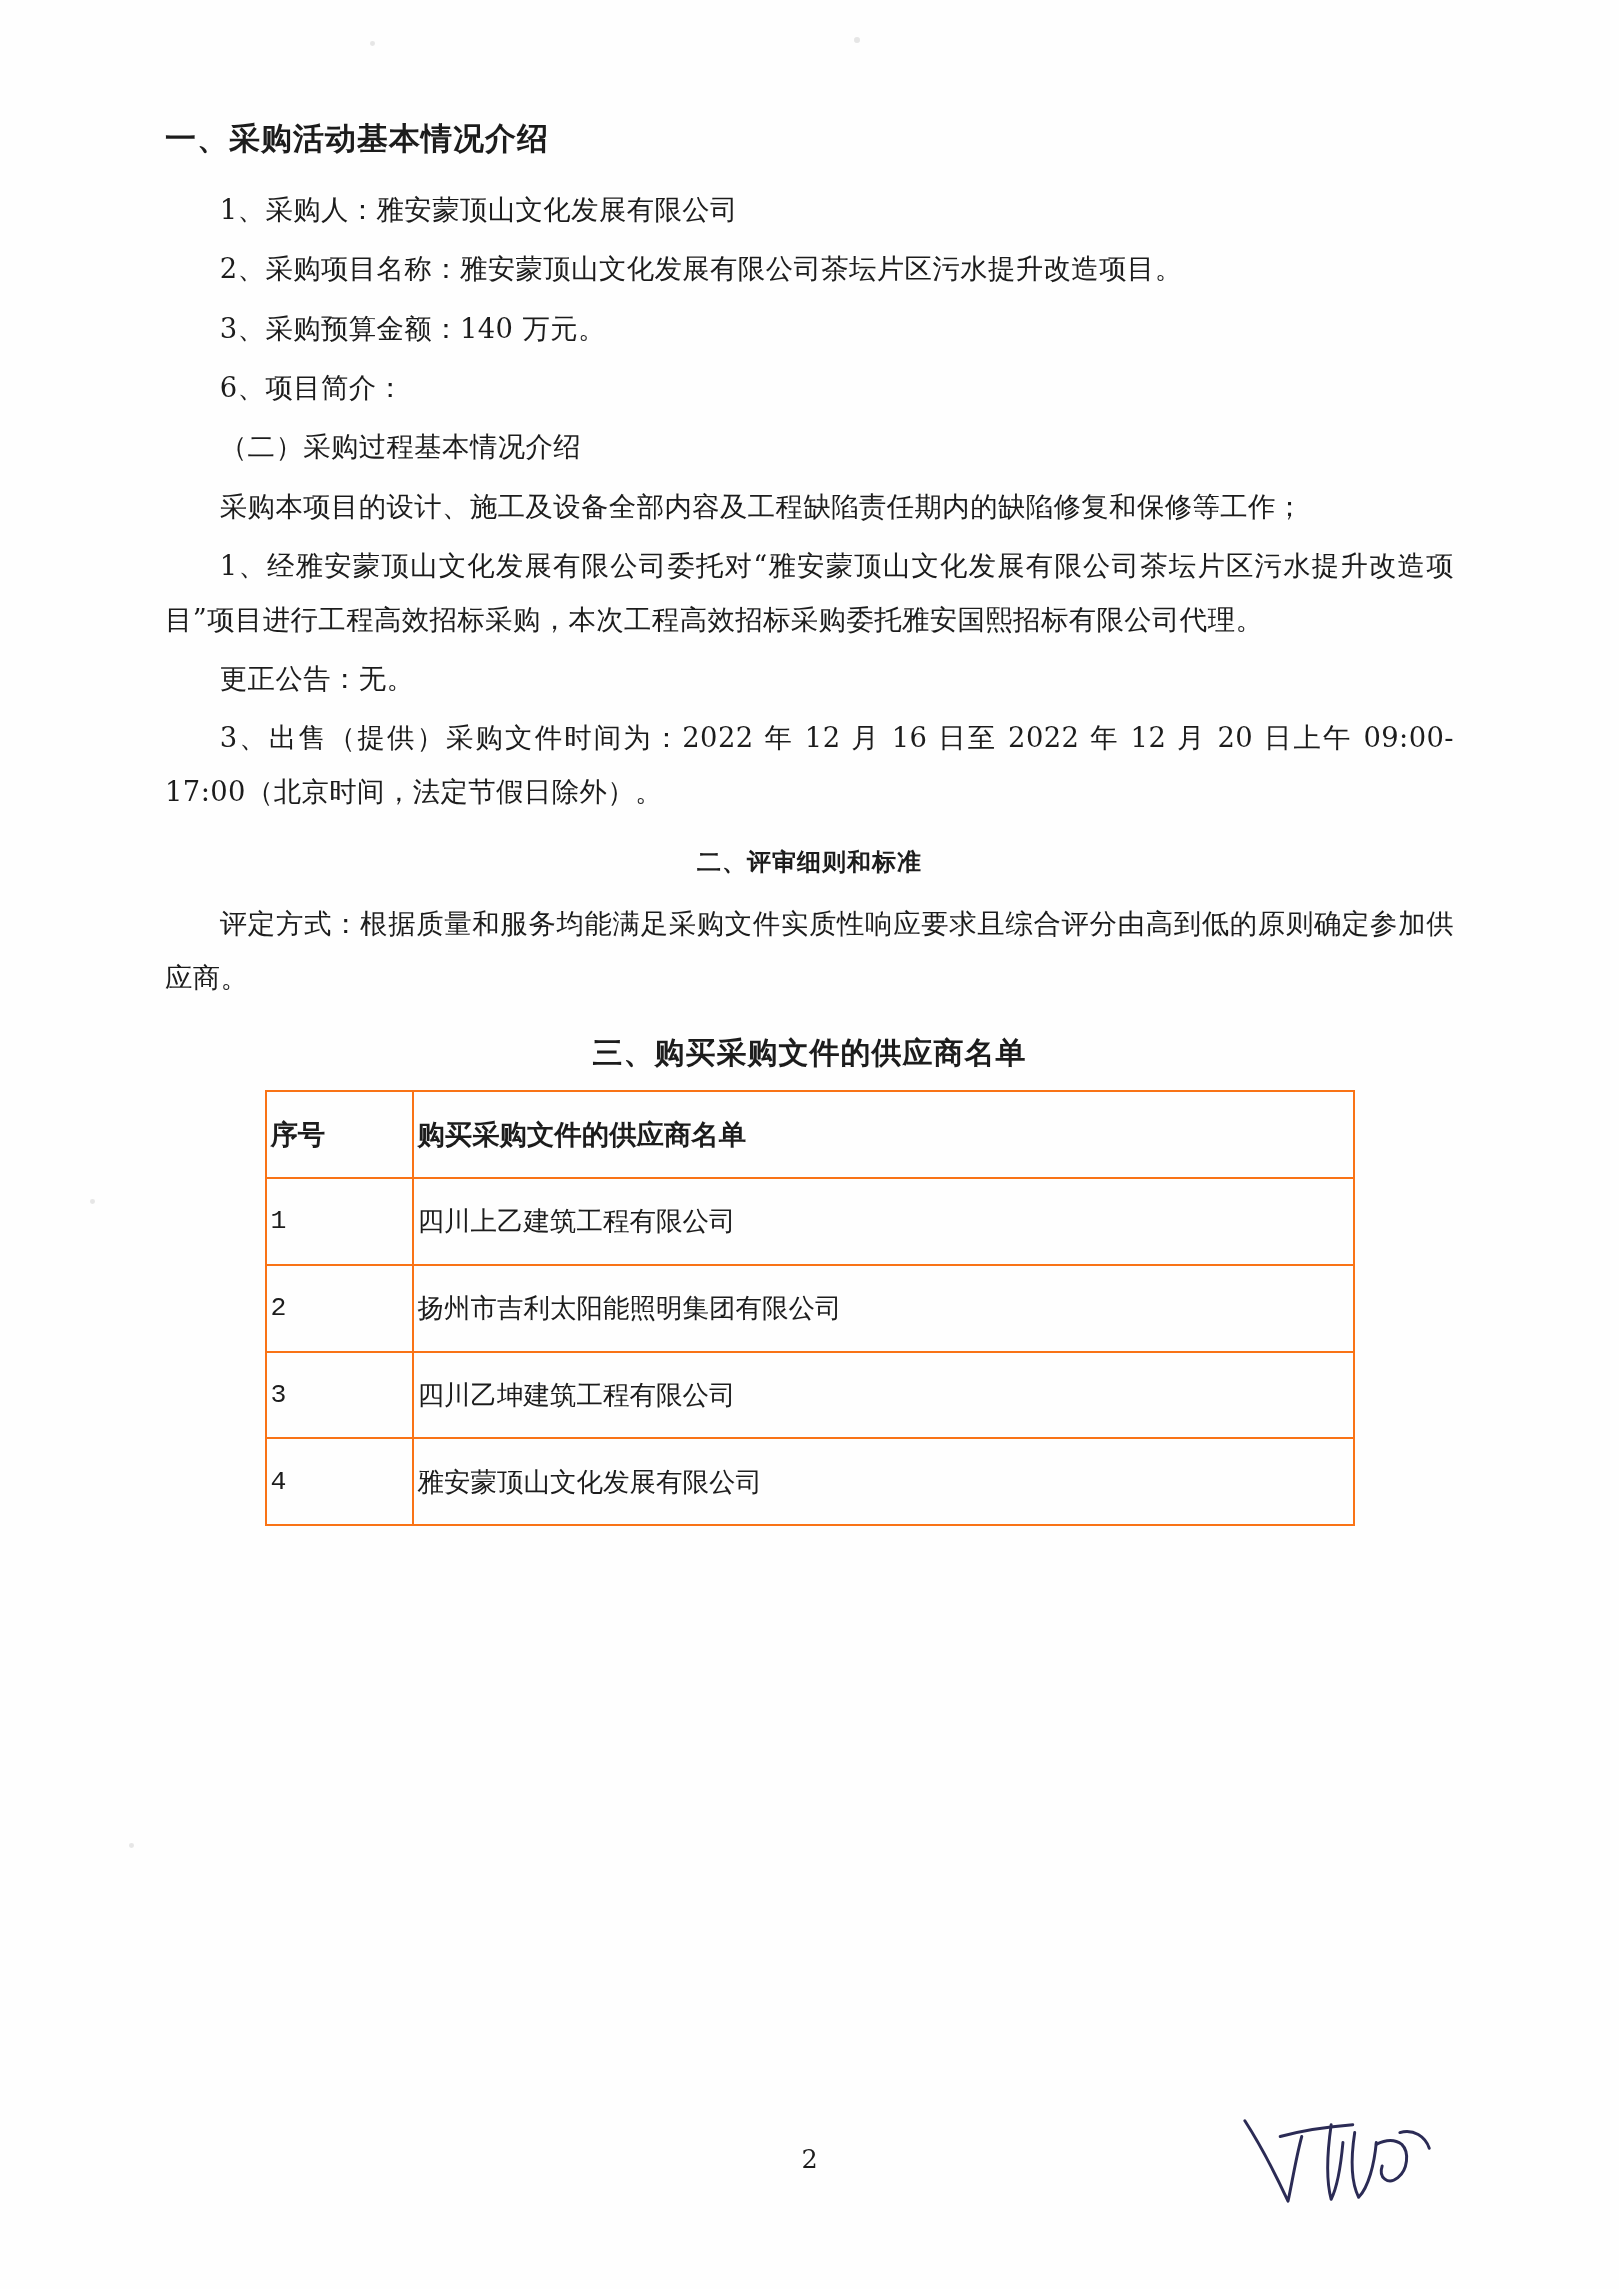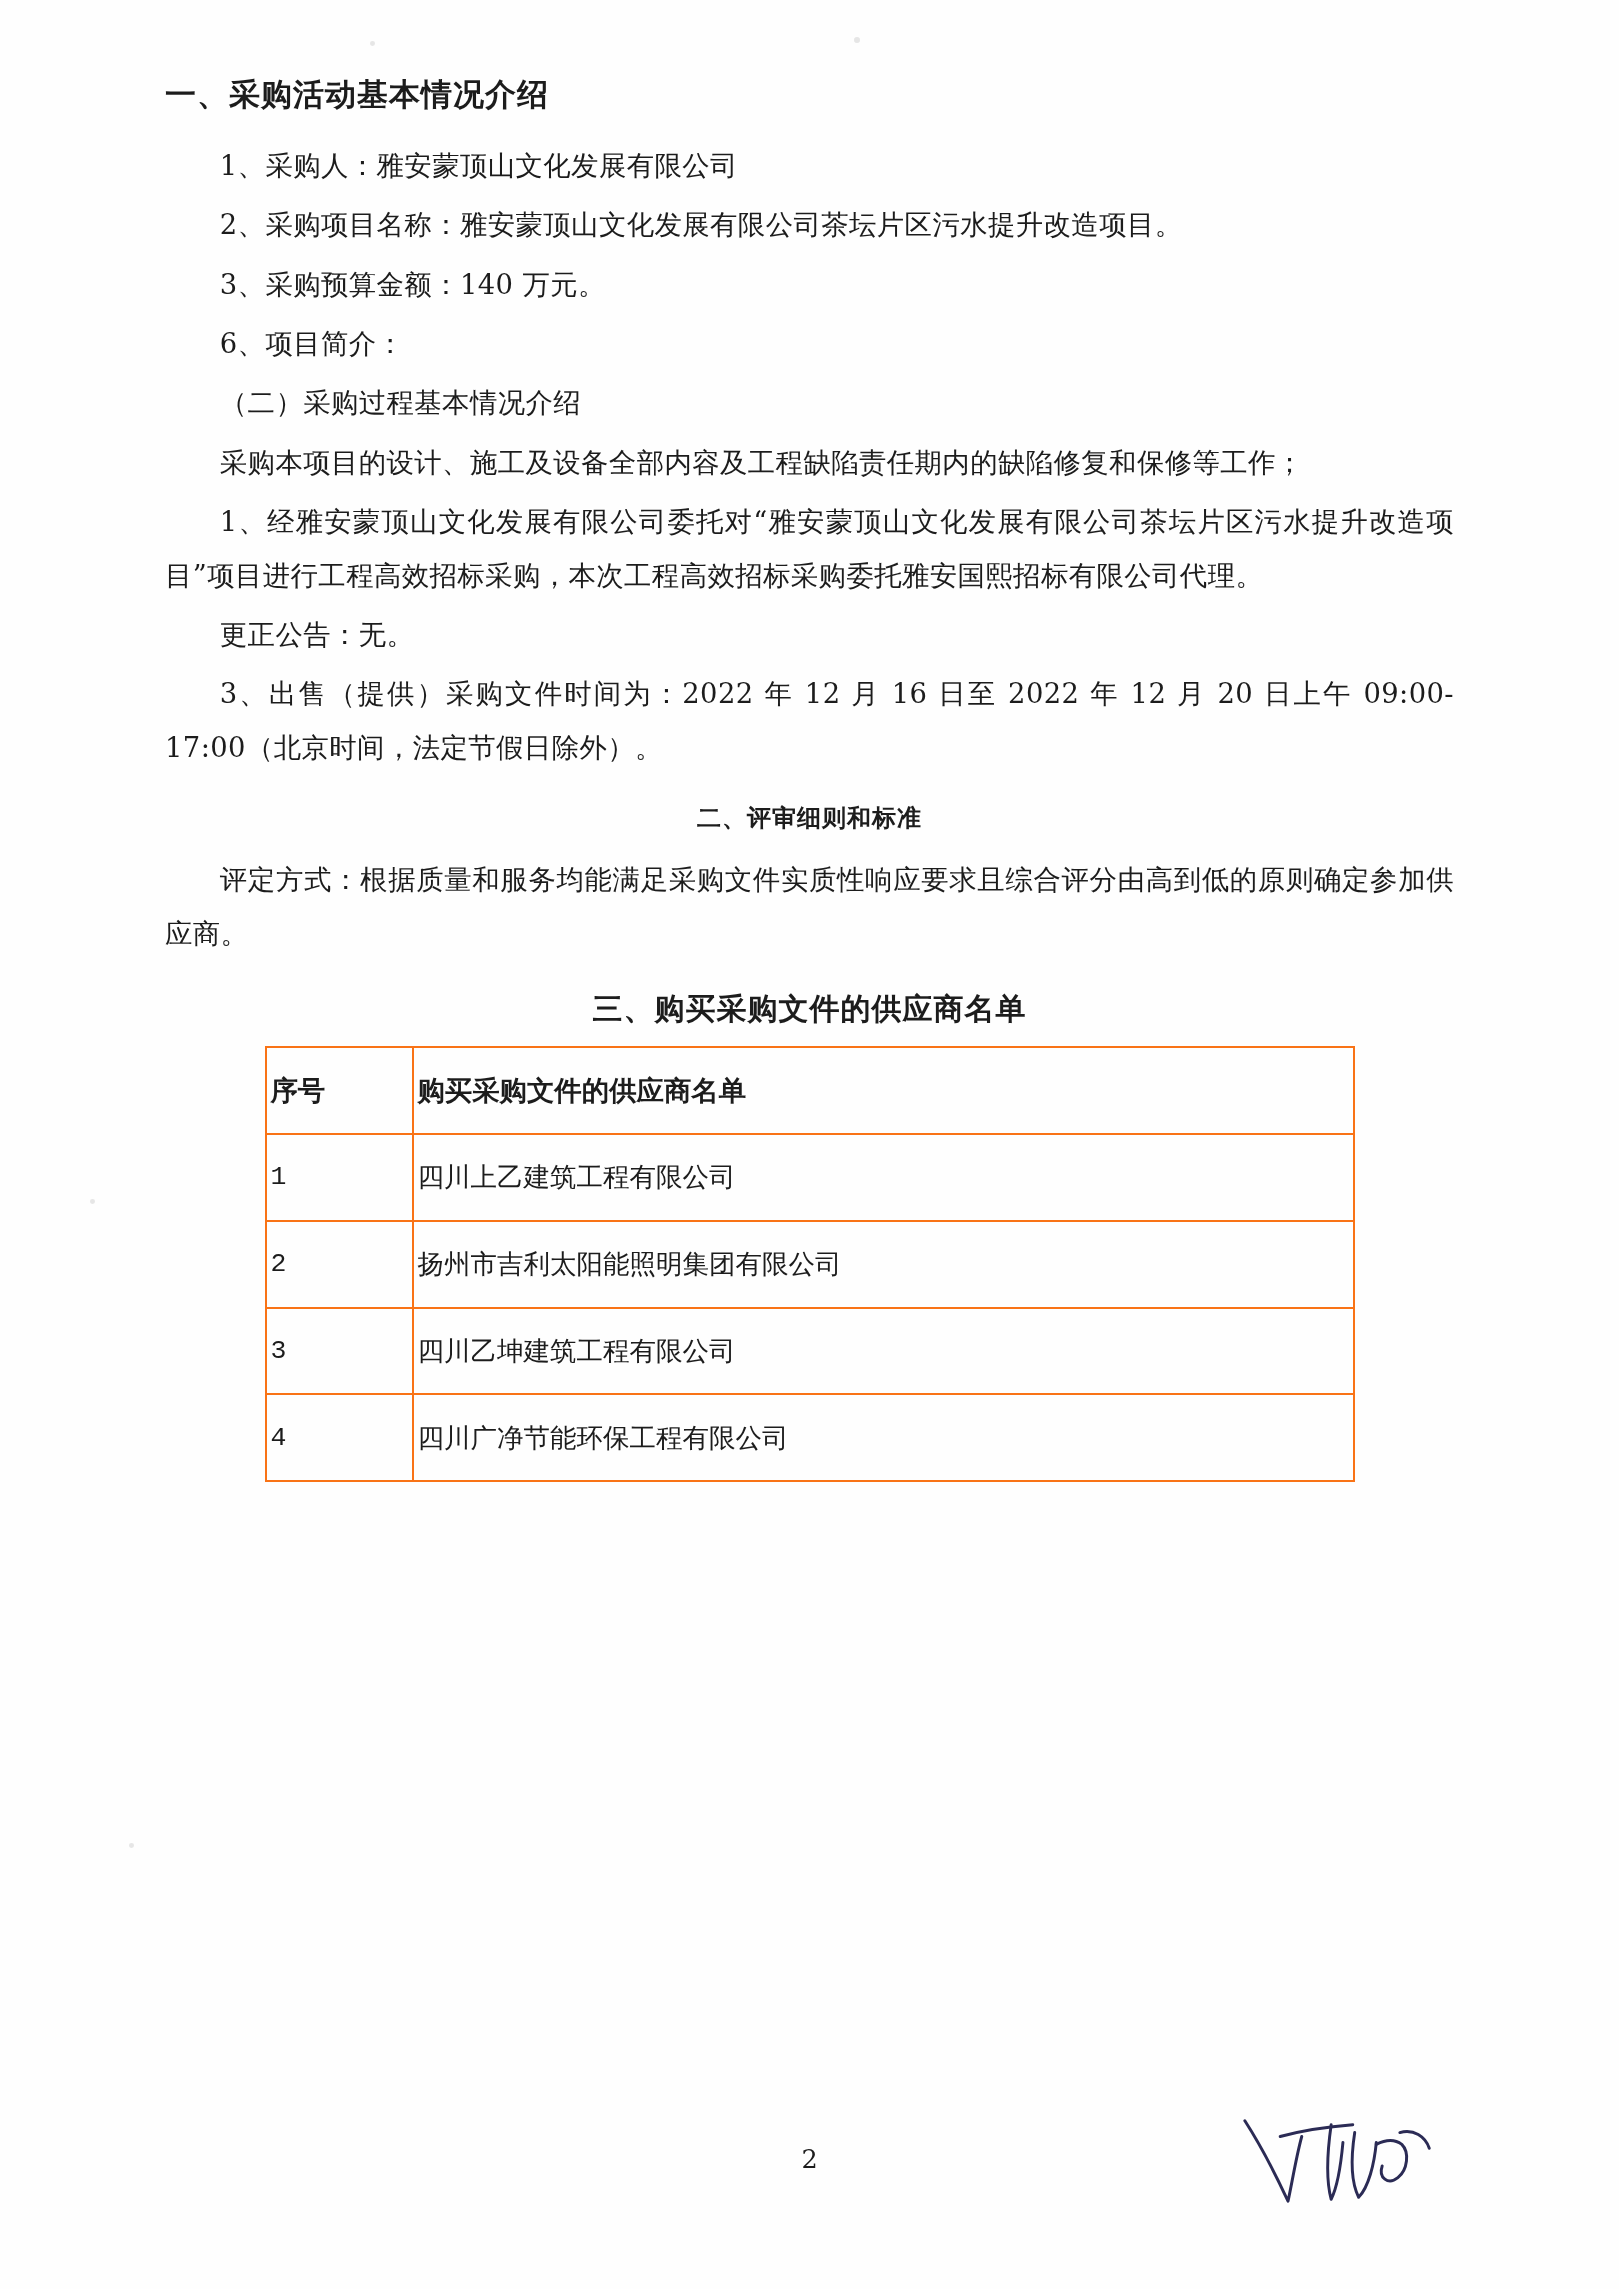--- a/index.html
+++ b/index.html
@@ -14,21 +14,21 @@
     font-family: "DejaVu Serif", "Liberation Serif", serif;
     color: #1c1c1c;
     overflow: hidden;
   }
   .page {
     position: absolute;
     top: 0; left: 0;
     width: 1619px;
     height: 2290px;
     box-sizing: border-box;
-    padding: 71px 165px 98px 165px;
+    padding: 115px 165px 98px 165px;
     background: #fefefe;
   }
   
   .speck {
     position: absolute;
     background: #dedede;
     border-radius: 50%;
     opacity: .75;
   }
 
@@ -155,21 +155,21 @@
       <tr>
         <td>2</td>
         <td>扬州市吉利太阳能照明集团有限公司</td>
       </tr>
       <tr>
         <td>3</td>
         <td>四川乙坤建筑工程有限公司</td>
       </tr>
       <tr>
         <td>4</td>
-        <td>四川广净节能环保工程有限公司</td>
+        <td>雅安蒙顶山文化发展有限公司</td>
       </tr>
     </tbody>
   </table>
 
 </div>
 
 <div class="page-number">2</div>
 
 <div class="signature">
   <svg viewBox="0 0 210 120" width="206" height="118" aria-hidden="true">

